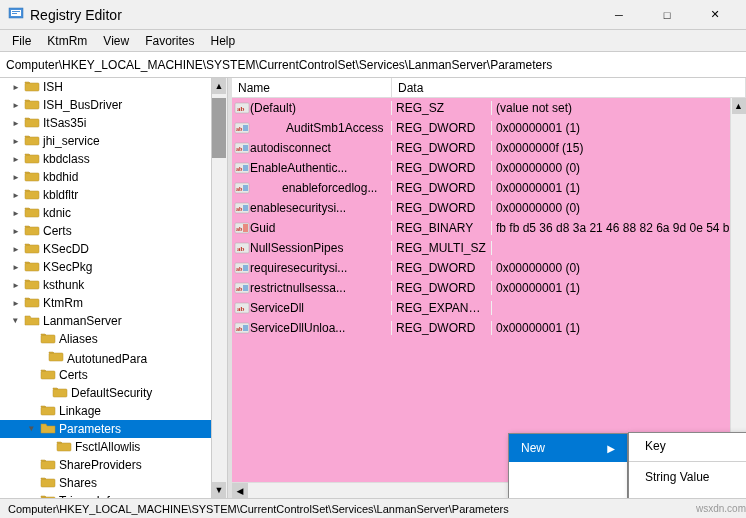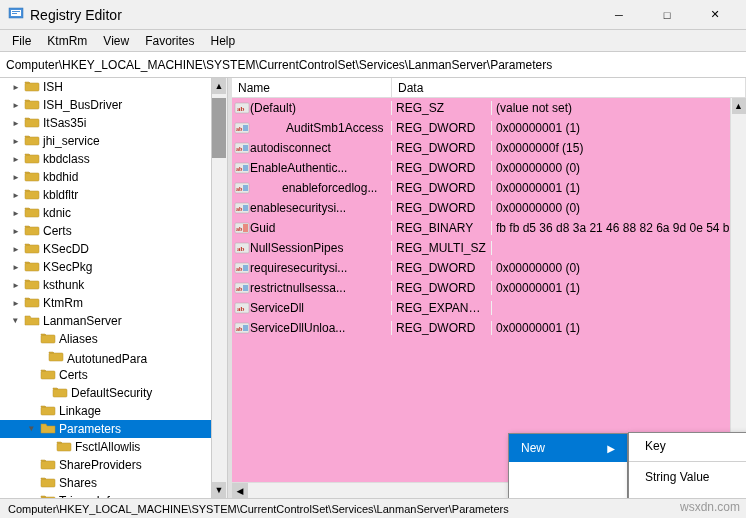--- a/index.html
+++ b/index.html
@@ -681,13 +681,13 @@
           <div class="submenu-child-item">Binary Value</div>
         </div>
     </div>
   </div>
 </div>
 
 <div class="status-bar">
   <span>Computer\HKEY_LOCAL_MACHINE\SYSTEM\CurrentControlSet\Services\LanmanServer\Parameters</span>
 </div>
 
-<div style="position:fixed;bottom:4px;right:6px;font-size:12px;color:#999;z-index:999;">wsxdn.com</div>
+<div style="position:fixed;bottom:4px;right:0;font-size:10px;color:#999;z-index:999;">wsxdn.com</div>
 
 </body></html>

